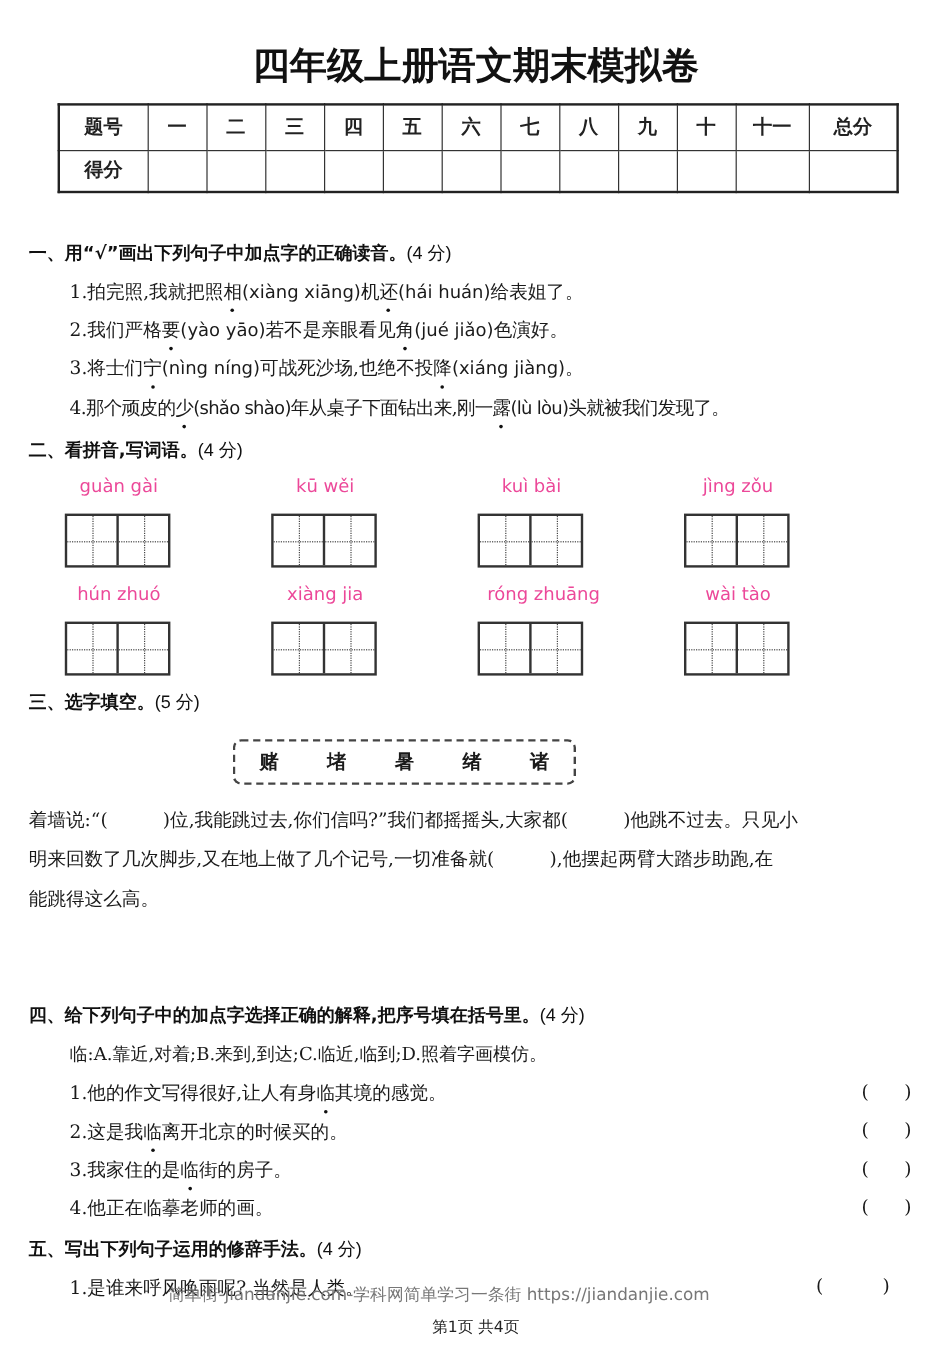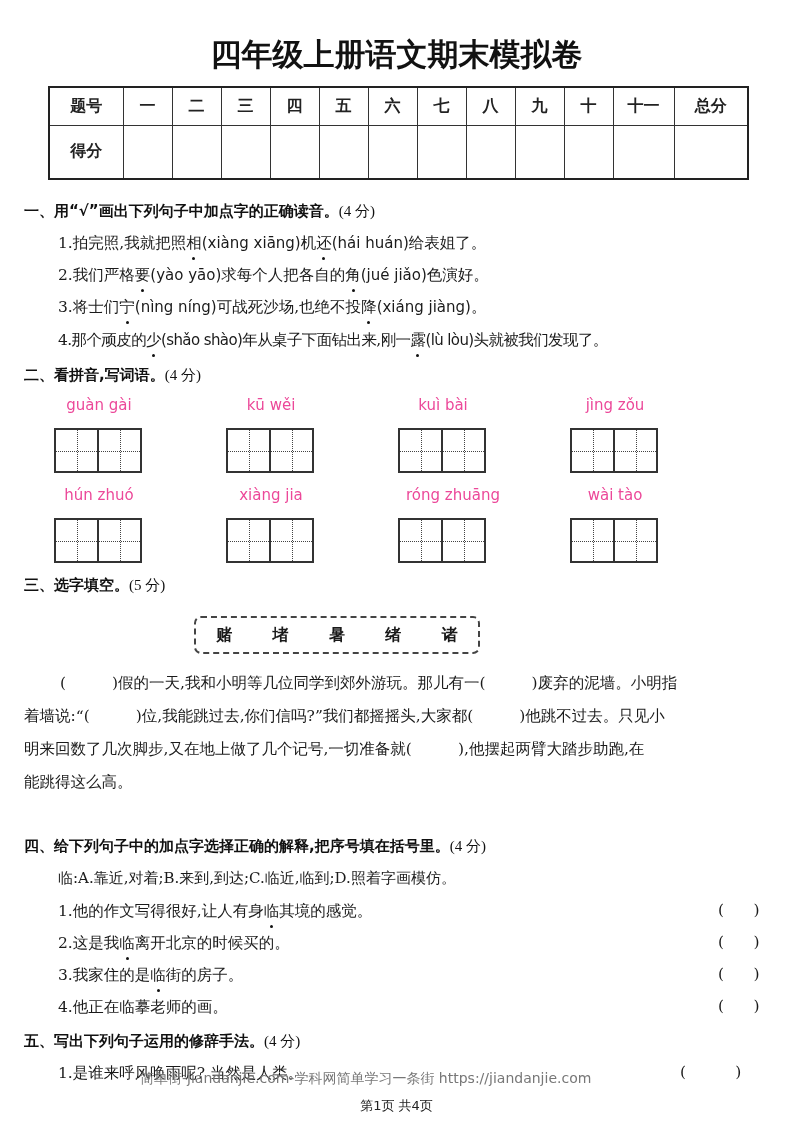--- a/index.html
+++ b/index.html
@@ -14,29 +14,29 @@
 
   table.score {
     position: absolute; top: 86px; left: 48px; width: 699px;
     border-collapse: collapse; table-layout: fixed;
     font-family: "DejaVu Sans", "Liberation Sans", sans-serif;
   }
   table.score td {
     border: 1.5px solid #333; height: 38px; text-align: center; vertical-align: middle;
     font-size: 16px; font-weight: bold; color: #222;
   }
-  table.score tr:nth-child(2) td { height: 54px; }
+  table.score tr:nth-child(2) td { height: 35px; }
   table.score { border: 2px solid #222; }
 
   .sec-head {
     position: absolute; left: 24px;
     font-family: "DejaVu Sans", "Liberation Sans", sans-serif;
     font-size: 15px; font-weight: bold; color: #111; white-space: nowrap;
   }
-  .sec-head .pts { font-weight: normal; font-family: Liberation Serif, serif; }
+  .sec-head .pts { font-weight: normal; font-family: Liberation Sans, sans-serif; }
 
   .line {
     position: absolute; font-size: 15.5px; white-space: nowrap; color: #1a1a1a;
   }
   .q1 { left: 58px; }
   .py { font-family: "DejaVu Sans", "Liberation Sans", sans-serif; font-size: 15px; }
   .dot { position: relative; display: inline-block; }
   .dot::after {
     content: ""; position: absolute; left: 50%; bottom: -6px; width: 3px; height: 3px;
     margin-left: -1.5px; background: #111; border-radius: 50%;
@@ -123,21 +123,21 @@
   </table>
 
 <div class="sec-head" style="top:202px;">
   <span>一、用“√”画出下列句子中加点字的正确读音。</span><span class="pts">(4 分)</span>
 </div>
 
 <div class="line q1" style="top:233px;">
   <span>1.拍完照,我就把照</span><span class="dot">相</span><span class="py">(xiàng   xiāng)</span><span>机</span><span class="dot">还</span><span class="py">(hái   huán)</span><span>给表姐了。</span>
 </div>
 <div class="line q1" style="top:265px;">
-  <span>2.我们严格</span><span class="dot">要</span><span class="py">(yào   yāo)</span><span>求每个人把各自的</span><span class="dot">角</span><span class="py">(jué   jiǎo)</span><span>色演好。</span>
+  <span>2.我们严格</span><span class="dot">要</span><span class="py">(yào   yāo)</span><span>若不是亲眼看见</span><span class="dot">角</span><span class="py">(jué   jiǎo)</span><span>色演好。</span>
 </div>
 <div class="line q1" style="top:297px;">
   <span>3.将士们</span><span class="dot">宁</span><span class="py">(nìng   níng)</span><span>可战死沙场,也绝不投</span><span class="dot">降</span><span class="py">(xiáng   jiàng)</span><span>。</span>
 </div>
 <div class="line q1" style="top:330px; letter-spacing:-0.6px;">
   <span>4.那个顽皮的</span><span class="dot">少</span><span class="py">(shǎo   shào)</span><span>年从桌子下面钻出来,刚一</span><span class="dot">露</span><span class="py">(lù   lòu)</span><span>头就被我们发现了。</span>
 </div>
 
 <div class="sec-head" style="top:366px;">
   <span>二、看拼音,写词语。</span><span class="pts">(4 分)</span>
@@ -207,21 +207,20 @@
 
 <div class="word-box">
   <span>赌</span>
   <span>堵</span>
   <span>暑</span>
   <span>绪</span>
   <span>诸</span>
 </div>
 
 <div class="para" style="top:667px;">
-  <p style="padding-left:36px;"><span>(</span><span class="blank"></span><span>)假的一天,我和小明等几位同学到郊外游玩。那儿有一(</span><span class="blank"></span><span>)废弃的泥墙。小明指</span></p>
   <p><span>着墙说:“(</span><span class="blank"></span><span>)位,我能跳过去,你们信吗?”我们都摇摇头,大家都(</span><span class="blank"></span><span>)他跳不过去。只见小</span></p>
   <p><span>明来回数了几次脚步,又在地上做了几个记号,一切准备就(</span><span class="blank"></span><span>),他摆起两臂大踏步助跑,在</span></p>
   <p><span>能跳得这么高。</span></p>
 </div>
 
 <div class="sec-head" style="top:837px;">
   <span>四、给下列句子中的加点字选择正确的解释,把序号填在括号里。</span><span class="pts">(4 分)</span>
 </div>
 <div class="line q1" style="top:869px; font-size:15px;">临:A.靠近,对着;B.来到,到达;C.临近,临到;D.照着字画模仿。</div>
 

